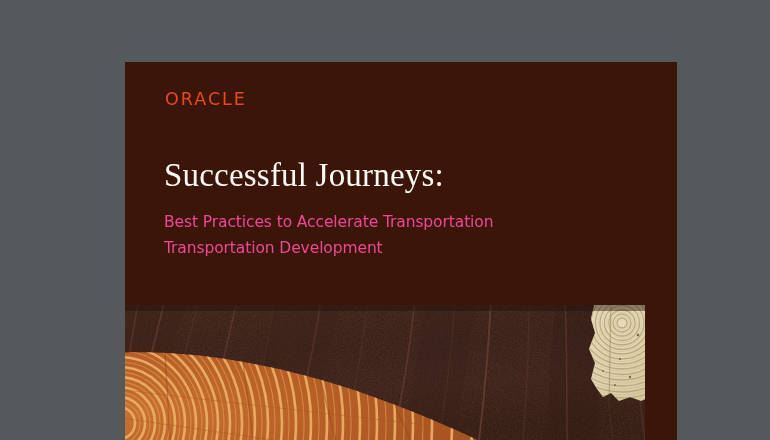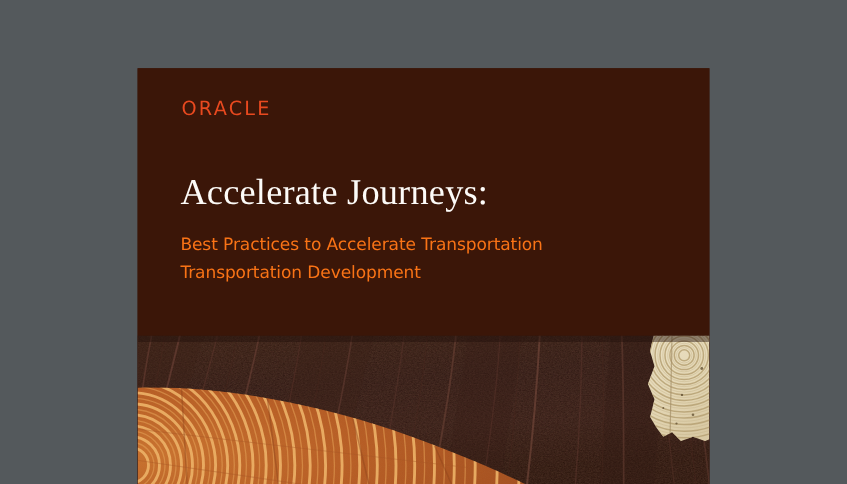--- a/index.html
+++ b/index.html
@@ -23,20 +23,21 @@
 
   
   #cover-card {
     position: absolute;
     left: 125px;
     top: 62px;
     width: 520px;
     height: 378px;
     overflow: hidden;
     background: #3b1608;
+    padding-left: 32px;
   }
 
   
   #cover-header {
     position: absolute;
     left: 0;
     top: 0;
     width: 520px;
     height: 243px;
     background: #3b1608;
@@ -82,21 +83,21 @@
   
   #cover-subtitle {
     position: absolute;
     left: 39px;
     top: 147px;
     width: 400px;
     font-family: "DejaVu Sans", "Liberation Sans", sans-serif;
     font-size: 15.5px;
     line-height: 26px;
     font-weight: 400;
-    color: #f97316;
+    color: #ec4899;
     letter-spacing: -0.1px;
   }
   #cover-subtitle .sub-line {
     display: block;
     white-space: nowrap;
   }
 
   
   #cover-photo {
     position: absolute;
@@ -120,21 +121,21 @@
 <div id="page">
 
   <div id="cover-card">
 
     <div id="cover-header">
 
       <div id="oracle-logo">
         <span class="oracle-text">ORACLE</span>
       </div>
 
-      <div id="cover-title">Accelerate Journeys:</div>
+      <div id="cover-title">Successful Journeys:</div>
 
       <div id="cover-subtitle">
         <span class="sub-line">Best Practices to Accelerate Transportation</span>
         <span class="sub-line">Transportation Development</span>
       </div>
 
     </div>
 
     <div id="cover-photo">
       <svg viewBox="0 0 520 135" preserveAspectRatio="none">

